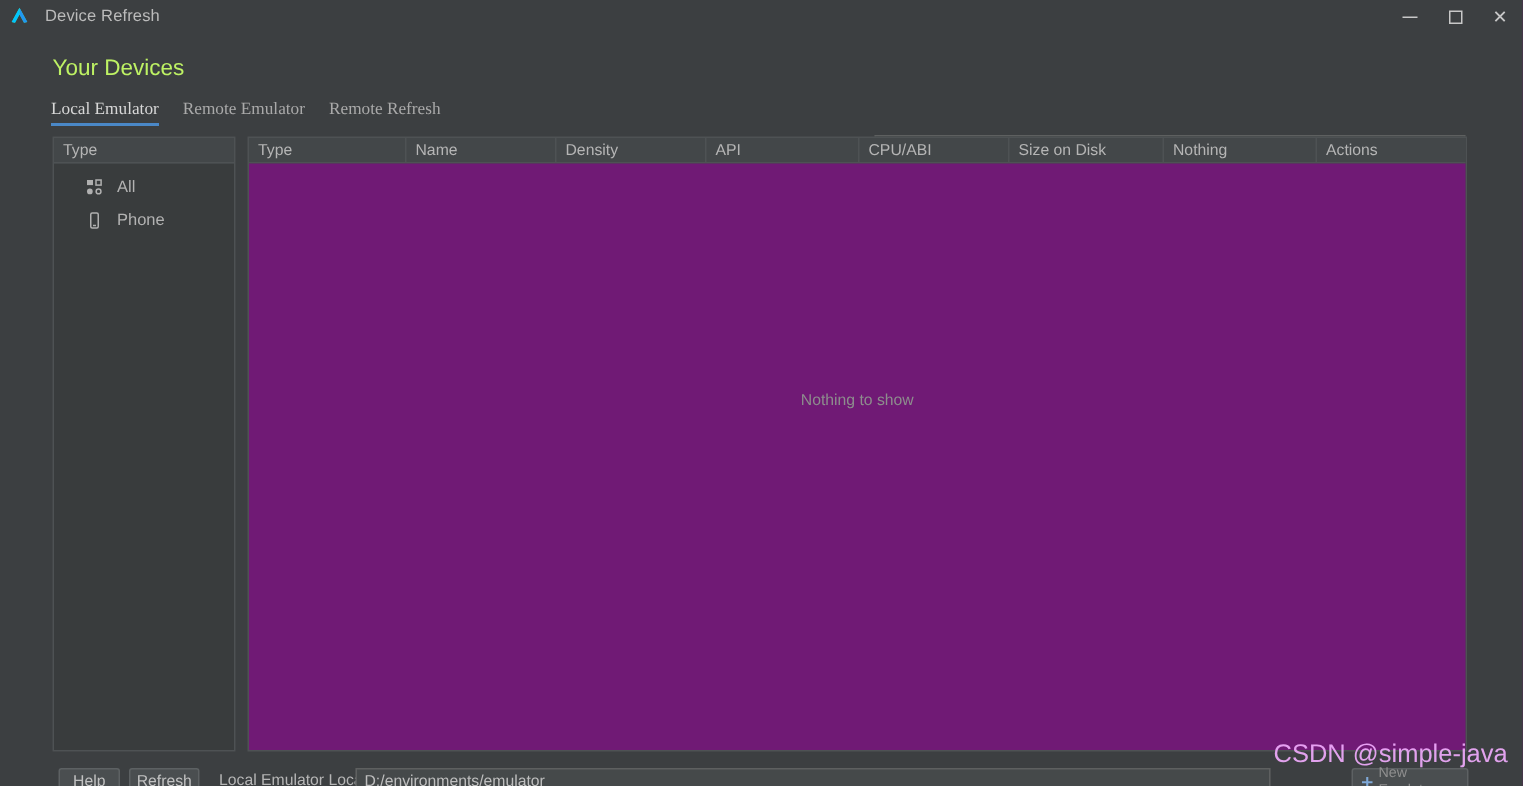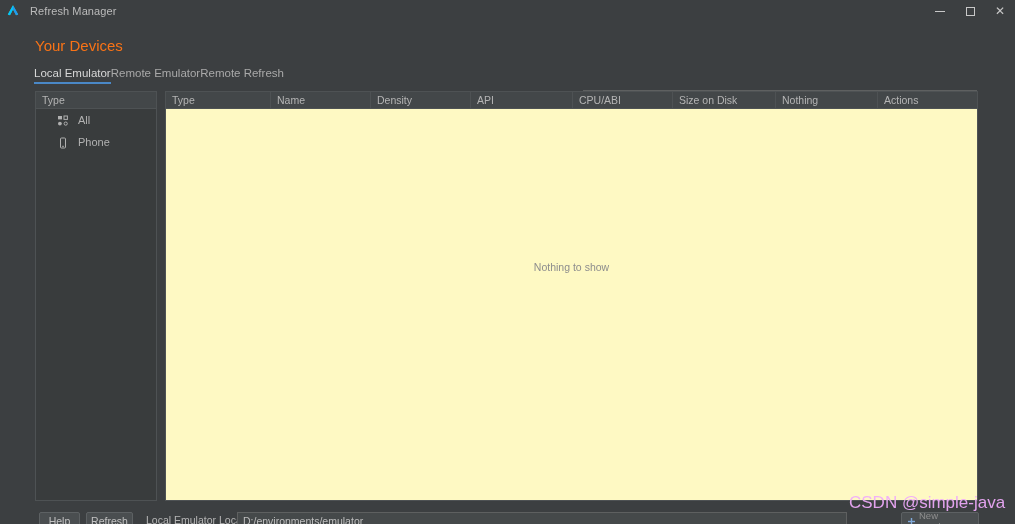--- a/index.html
+++ b/index.html
@@ -34,27 +34,27 @@
   .glyph-max { display: block; width: 9px; height: 9px; border: 1px solid #c8c8c8; }
   .glyph-close { font-size: 12px; font-family: "DejaVu Sans", sans-serif; }
 
   
   .page {
     position: absolute; left: 0; top: 22px; width: 1015px; height: 502px;
     background: #3c3f41;
   }
   .page-title {
     position: absolute; left: 35px; top: 15px;
-    font-size: 15px; color: #f97316; font-weight: normal;
+    font-size: 15px; color: #bef264; font-weight: normal;
   }
 
   
   .tabs {
     position: absolute; left: 34px; top: 45px;
-    display: flex; align-items: flex-end; 
+    display: flex; align-items: flex-end; gap: 16px; font-family: Liberation Serif, serif;
   }
   .tab {
     font-size: 11.5px; color: #a9a9a9; padding-bottom: 3px;
     border-bottom: 2px solid transparent; white-space: nowrap;
   }
   .tab.active { color: #d7d7d7; border-bottom-color: #4a88c7; }
 
   
   .filter-box {
     position: absolute; left: 583px; top: 68px; width: 394px; height: 17px;
@@ -80,21 +80,21 @@
   .tree { padding-top: 5px; }
   .tree-node {
     height: 22px; display: flex; align-items: center; padding-left: 8px;
   }
   .twisty {
     width: 10px; height: 10px; display: flex; align-items: center;
     justify-content: center; margin-right: 2px;
   }
   .tree-label { font-size: 11px; color: #b9b9b9; }
   .tree-child {
-    height: 22px; display: flex; align-items: flex-start; padding-left: 18px;
+    height: 22px; display: flex; align-items: center; padding-left: 18px;
   }
   .tree-ico {
     width: 18px; height: 14px; display: flex; align-items: center;
     justify-content: center; margin-right: 6px;
   }
   .tree-child .tree-label { font-size: 11px; color: #b2b2b2; }
 
   
   .table-wrap {
     position: absolute; left: 165px; top: 69px; width: 813px; height: 410px;
@@ -102,21 +102,21 @@
   }
   .thead { display: flex; height: 17px; background: #434749;
            border-bottom: 1px solid #4e5254; }
   .th {
     font-size: 10.5px; color: #b5b5b5; padding-left: 6px;
     display: flex; align-items: center;
     border-right: 1px solid #4e5254; height: 100%;
   }
   .th:last-child { border-right: none; }
   .tbody {
-    position: relative; height: 391px; background: #fef9c3;
+    position: relative; height: 391px; background: #701a75;
   }
   .empty-msg {
     position: absolute; left: 0; right: 0; top: 152px; text-align: center;
     font-size: 10.5px; color: #8d8d8d;
   }
 
   
   .bottombar {
     position: absolute; left: 0; top: 485px; width: 1015px; height: 40px;
   }
@@ -159,21 +159,21 @@
 <body>
 
 <div class="titlebar">
   <div class="title-logo">
     <svg width="16" height="16" viewBox="0 0 16 16">
       <path d="M8 2.2 L13.2 11.6 L11.0 12.2 L8 6.6 L5.0 12.2 L2.8 11.6 Z" fill="#3ddc84"></path>
       <path d="M8 2.2 L13.2 11.6 L11.0 12.2 L8 6.6 Z" fill="#2196f3"></path>
       <path d="M5.0 12.2 L2.8 11.6 L8 2.2 L8 6.6 Z" fill="#00c3ff"></path>
     </svg>
   </div>
-  <div class="title-text">Refresh Manager</div>
+  <div class="title-text">Device Refresh</div>
 
   <div class="win-ctrls">
     <div class="win-btn">
       <i class="glyph-min"></i>
     </div>
     <div class="win-btn">
       <i class="glyph-max"></i>
     </div>
     <div class="win-btn close">
       <span class="glyph-close">✕</span>

